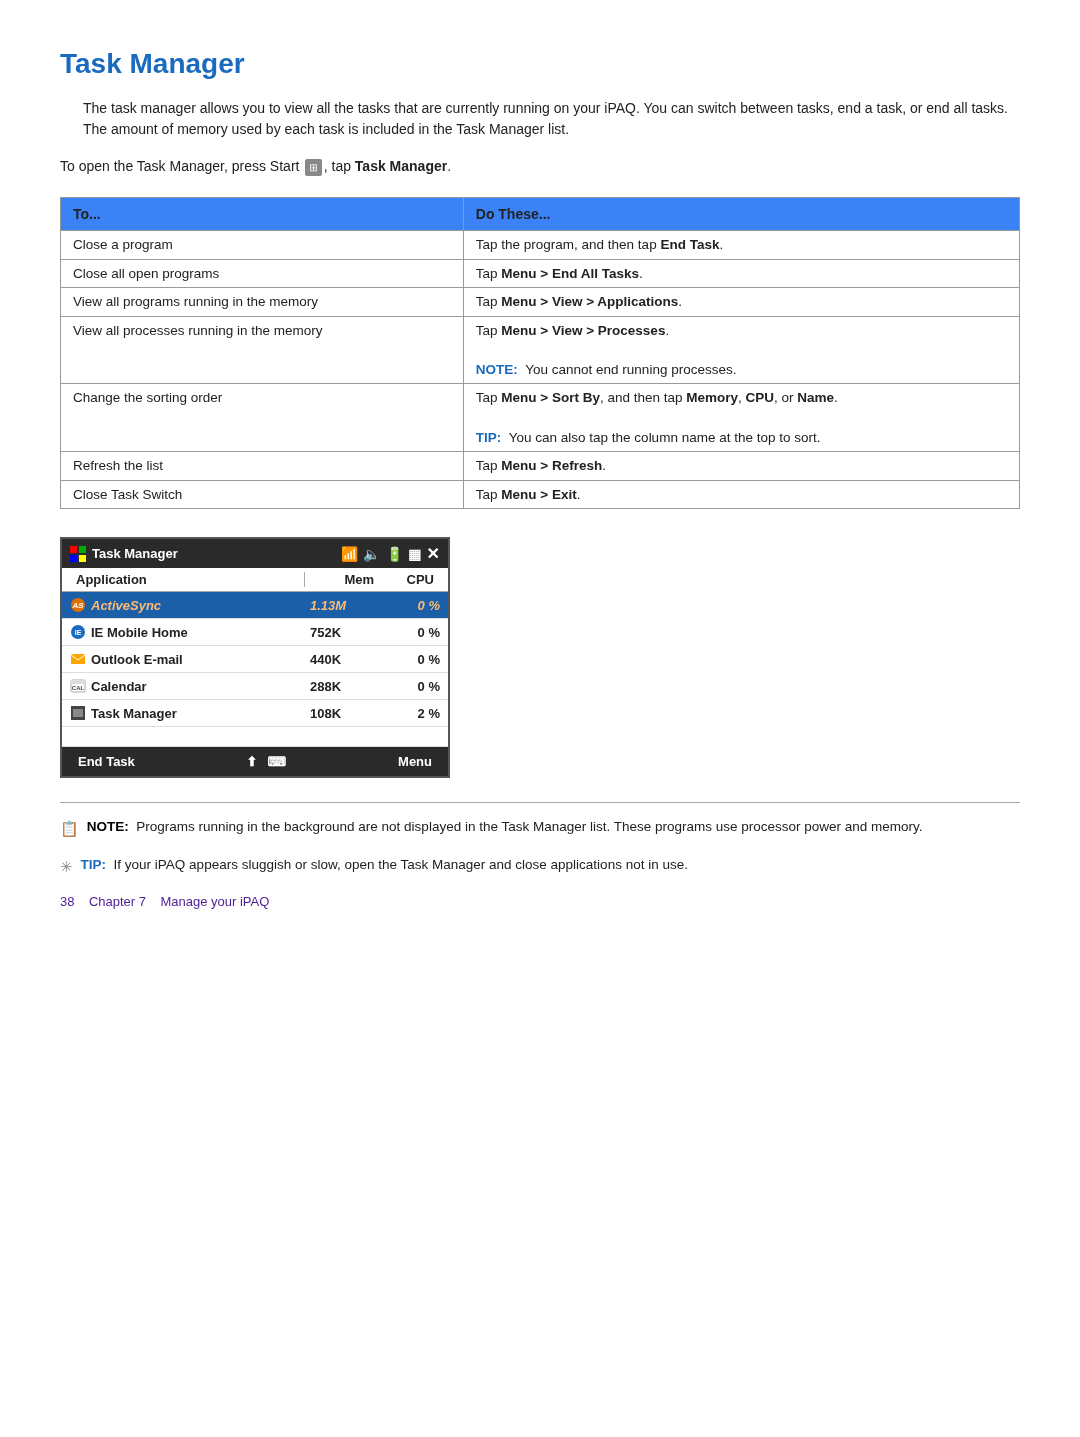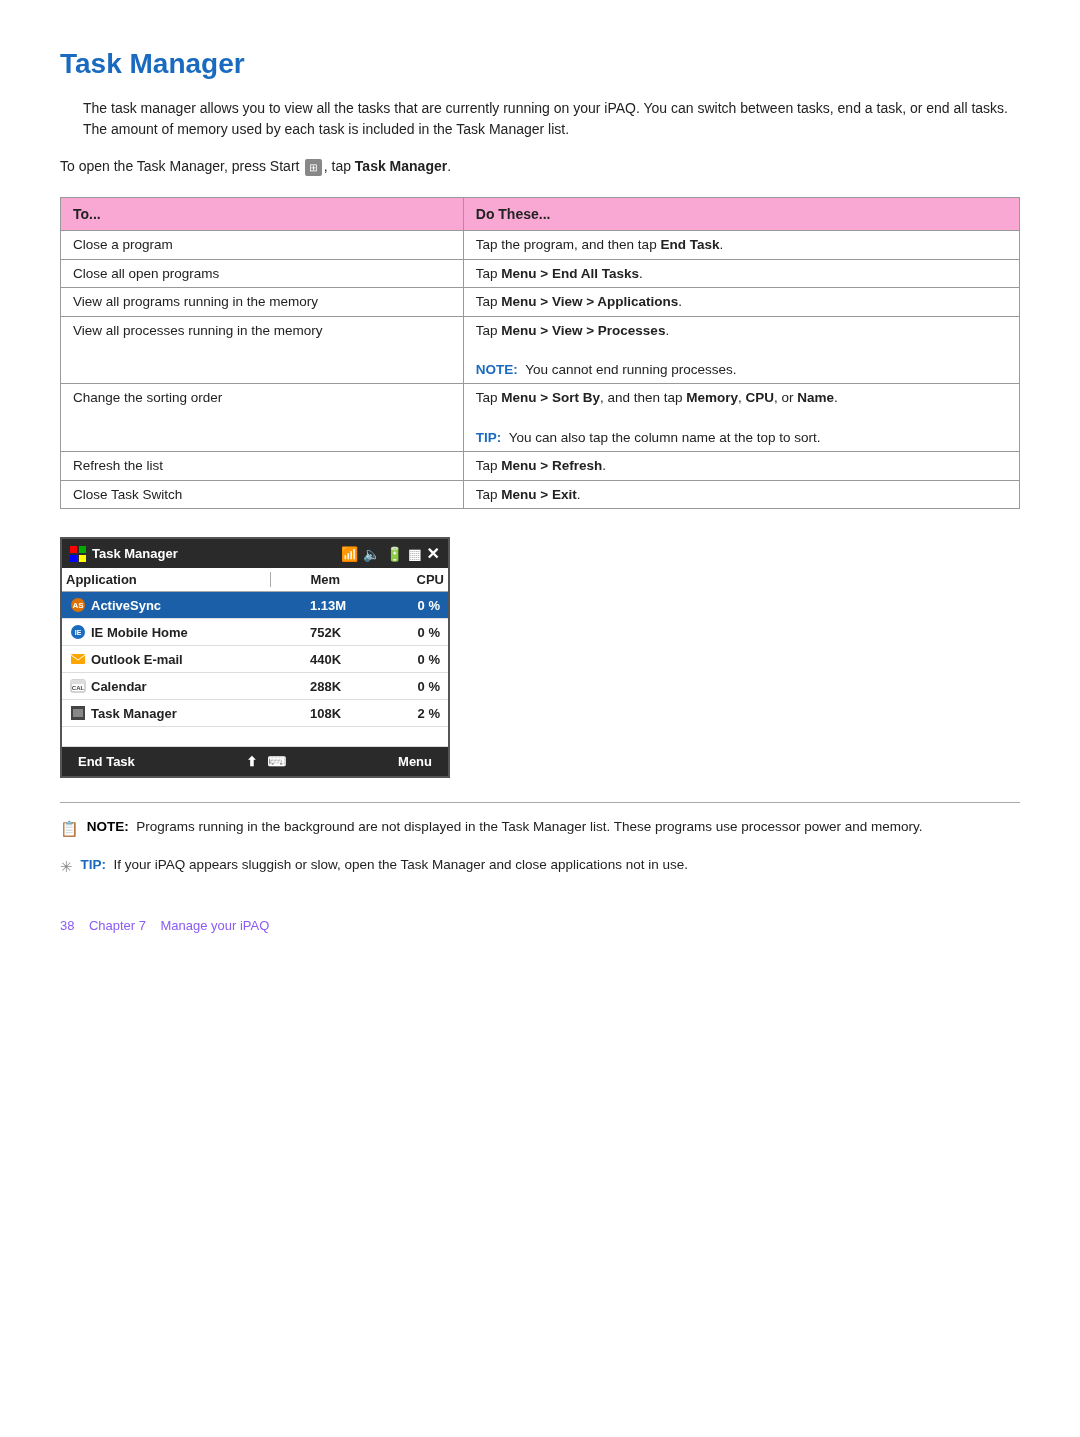--- a/index.html
+++ b/index.html
@@ -38,21 +38,21 @@
       vertical-align: middle;
     }
     
     table.main-table {
       width: 100%;
       border-collapse: collapse;
       margin-bottom: 28px;
       font-size: 13.5px;
     }
     table.main-table th {
-      background: #f9a8d4;
+      background: #3b82f6;
       border: 1px solid #999;
       padding: 8px 12px;
       text-align: left;
       font-weight: bold;
       font-size: 14px;
     }
     table.main-table td {
       border: 1px solid #999;
       padding: 4px 12px;
       vertical-align: top;
@@ -92,38 +92,38 @@
     .tm-titlebar-icons {
       display: flex;
       align-items: center;
       gap: 5px;
       font-size: 14px;
     }
     .tm-header-row {
       display: flex;
       background: #fff;
       border-bottom: 1px solid #aaa;
-      padding: 4px 4px;
-      font-weight: bold;
-      font-size: 13px;
-      gap: 44px;
+      padding: 4px 14px;
+      font-weight: bold;
+      font-size: 13px;
     }
     .tm-header-row .col-app { flex: 1; }
     .tm-header-row .col-mem { width: 70px; text-align: right; border-left: 1px solid #aaa; padding-left: 8px; }
     .tm-header-row .col-cpu { width: 60px; text-align: right; padding-left: 8px; }
     .tm-row {
       display: flex;
       align-items: center;
       padding: 5px 8px;
       border-bottom: 1px solid #ddd;
       font-size: 13px;
     }
     .tm-row.selected {
       background: #1a5fa8;
-      color: #ffffff;
+      color: #fdba74;
+      font-style: italic;
     }
     .tm-row .col-app { flex: 1; display: flex; align-items: center; gap: 5px; font-weight: bold; }
     .tm-row .col-mem { width: 70px; text-align: left; font-weight: bold; }
     .tm-row .col-cpu { width: 60px; text-align: right; font-weight: bold; }
     .tm-app-icon {
       width: 16px;
       height: 16px;
       display: inline-block;
       flex-shrink: 0;
     }
@@ -171,23 +171,23 @@
     .tip-icon {
       color: #888;
       font-size: 16px;
     }
     hr.bottom-rule {
       border: none;
       border-top: 1px solid #aaa;
       margin-bottom: 14px;
     }
     .footer-page {
-      margin-top: 40px;
-      font-size: 13px;
-      color: #8b5cf6;
+      margin-top: 16px;
+      font-size: 13px;
+      color: #4c1d95;
     }
   </style>
 </head>
 <body>
 
 <h1>Task Manager</h1>
 
 <p class="intro">The task manager allows you to view all the tasks that are currently running on your iPAQ. You can switch between tasks, end a task, or end all tasks. The amount of memory used by each task is included in the Task Manager list.</p>
 
 <p class="open-instruction">

